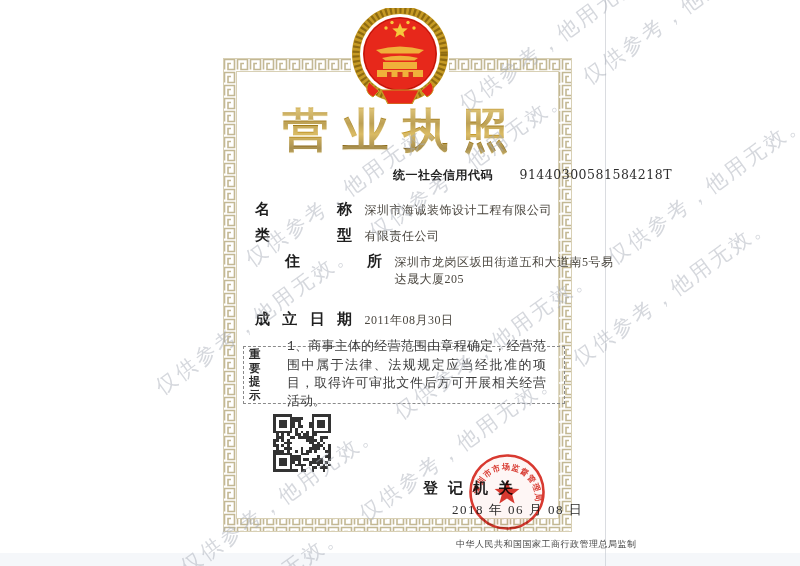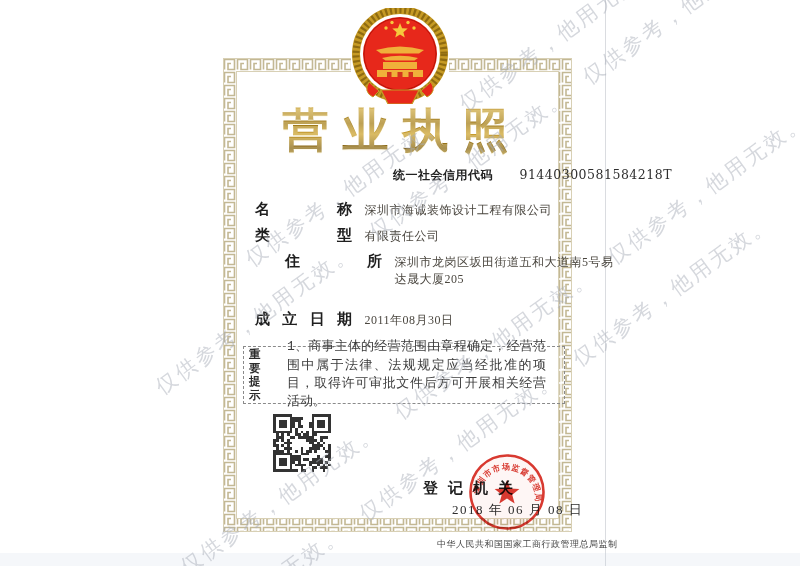--- a/index.html
+++ b/index.html
@@ -79,21 +79,21 @@
     position:absolute;left:400px;top:479px;z-index:2;font-size:15px;font-weight:700;
     color:#1f1f1f;letter-spacing:10px;white-space:nowrap;margin-left:23px;
   }
   .date-line{
     position:absolute;left:452px;top:501px;z-index:2;font-size:13px;color:#2e2e2e;
     letter-spacing:1.5px;white-space:nowrap;font-family:"Liberation Serif",serif;
   }
   .seal{position:absolute;left:467px;top:452px;width:80px;height:80px;z-index:6;mix-blend-mode:multiply;opacity:.92;}
 
   .issuer{
-    position:absolute;left:437px;top:538px;z-index:2;font-size:9px;color:#474747;
+    position:absolute;left:456px;top:538px;z-index:2;font-size:9px;color:#474747;
     letter-spacing:.5px;font-family:Liberation Serif, serif;white-space:nowrap;
   }
 </style>
 </head>
 <body>
 
 <div class="screen">
 
   <div class="scan-edge"></div>
   <div class="scan-strip"></div>

